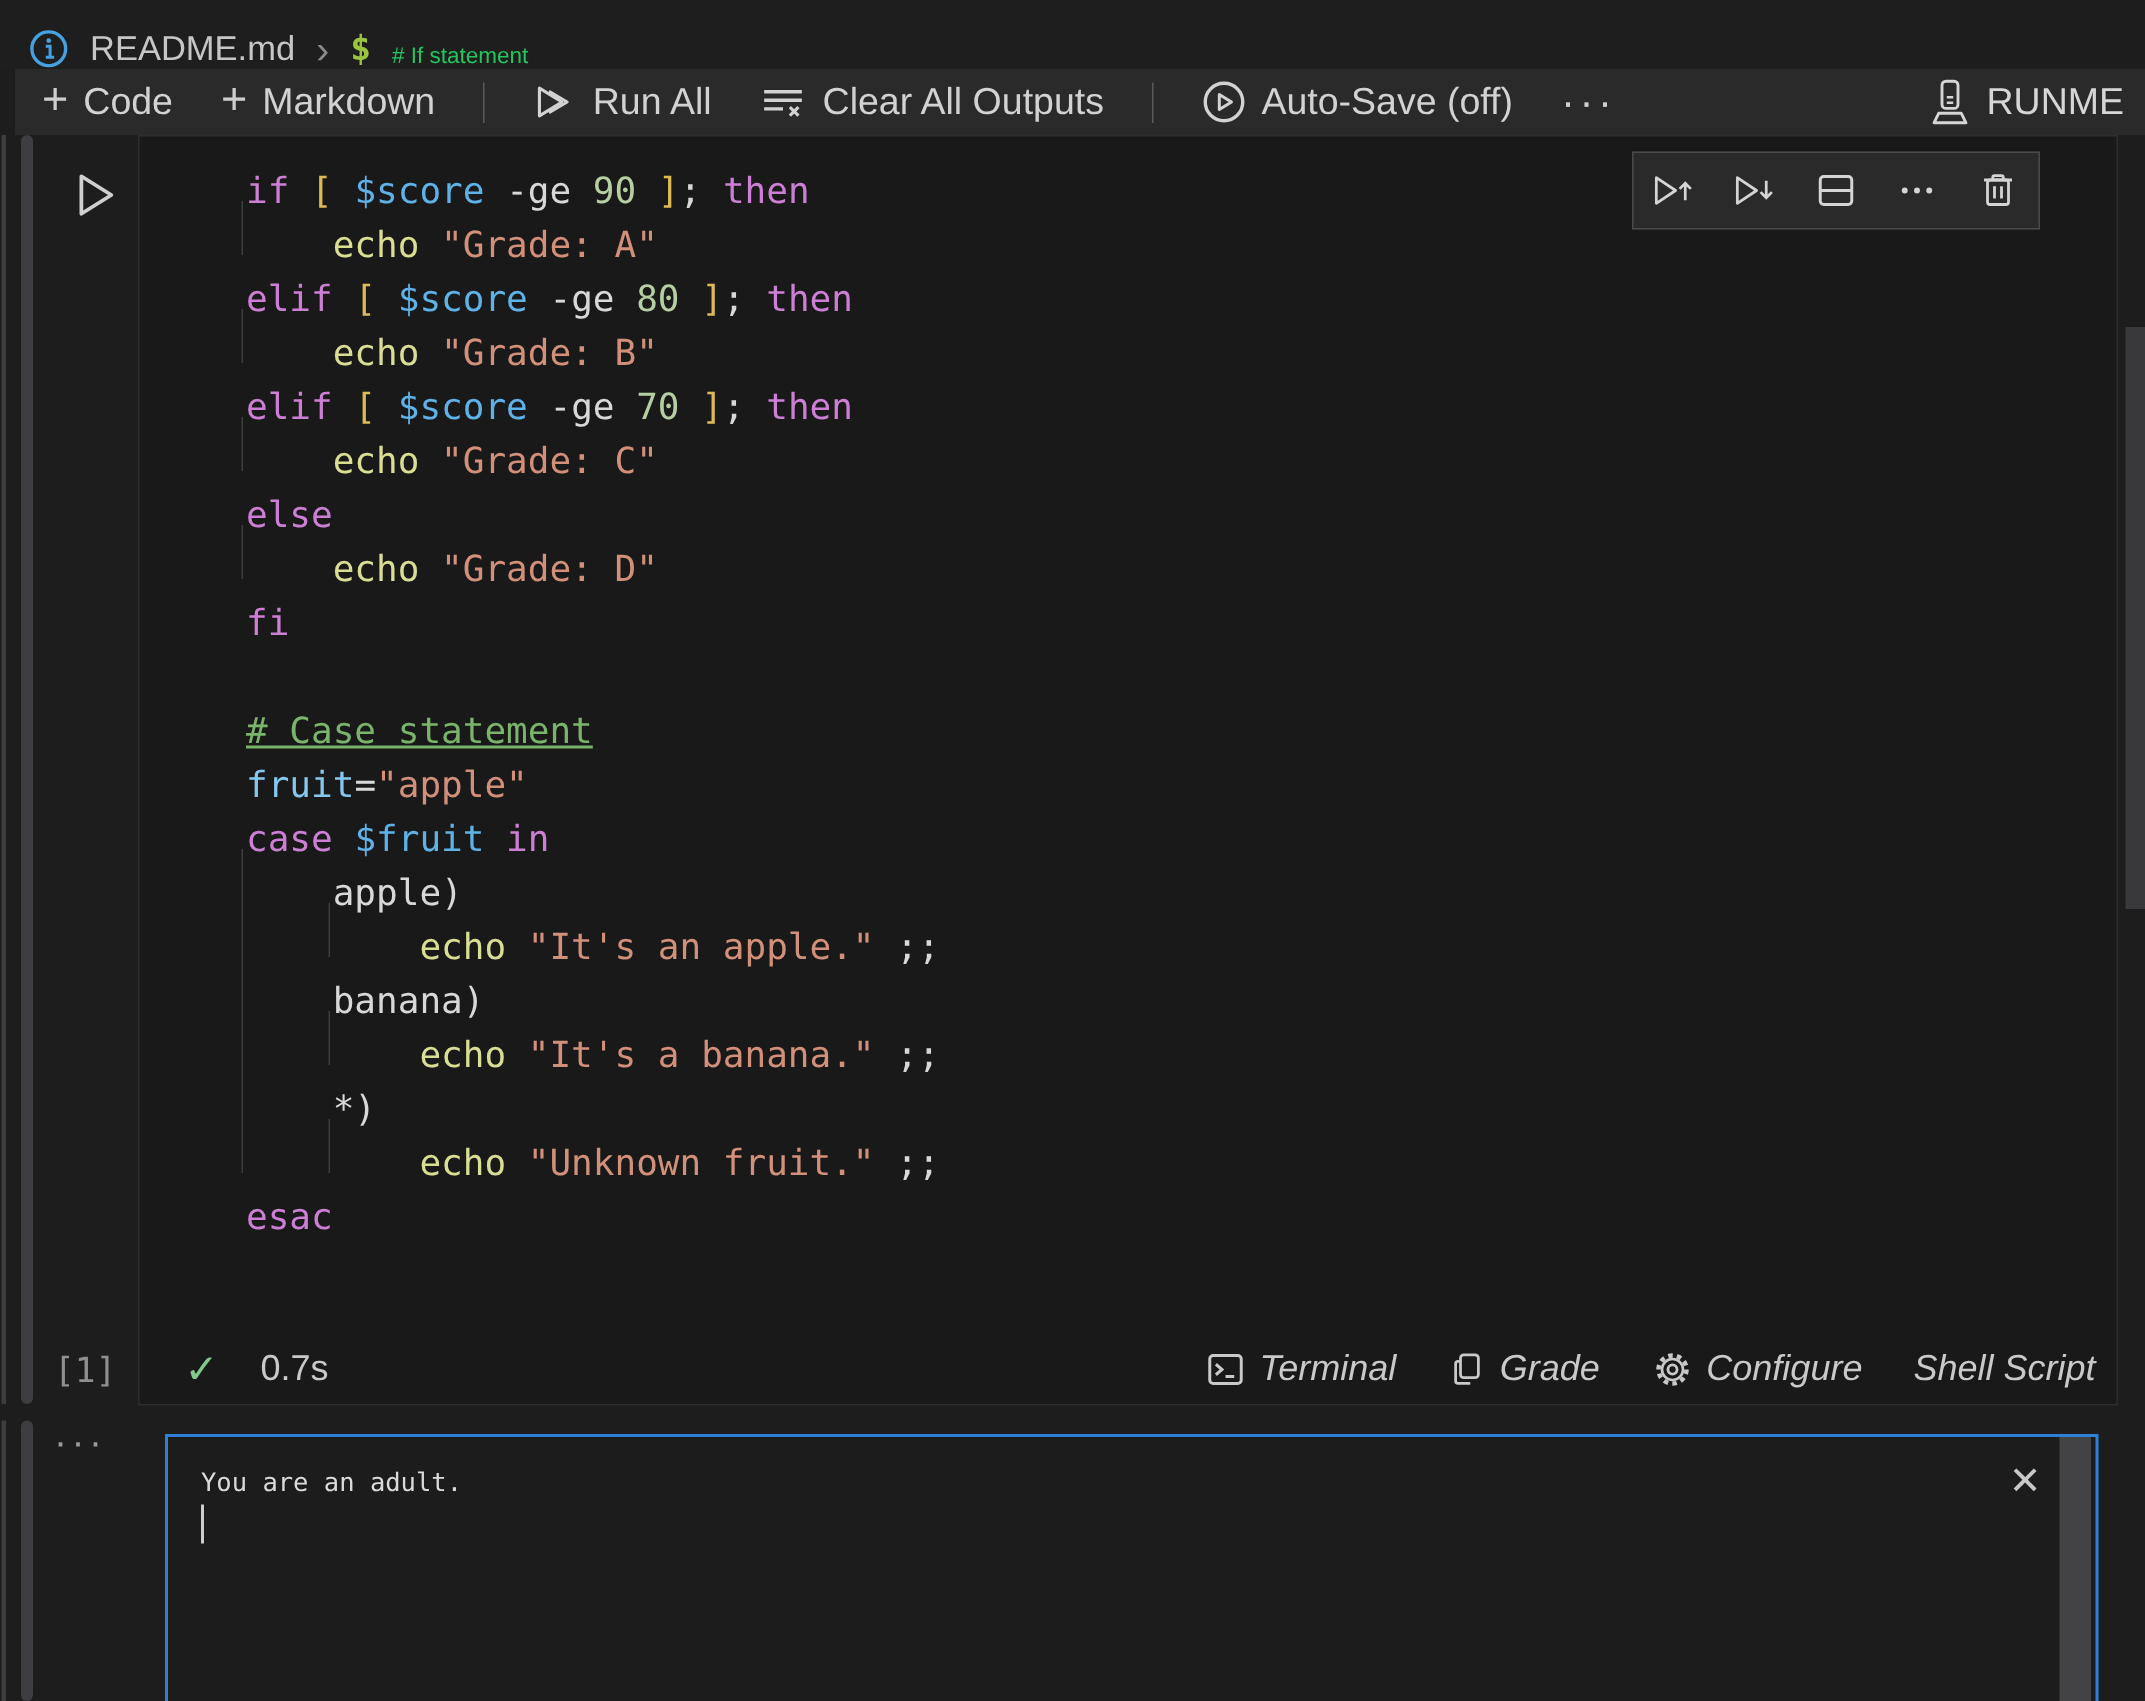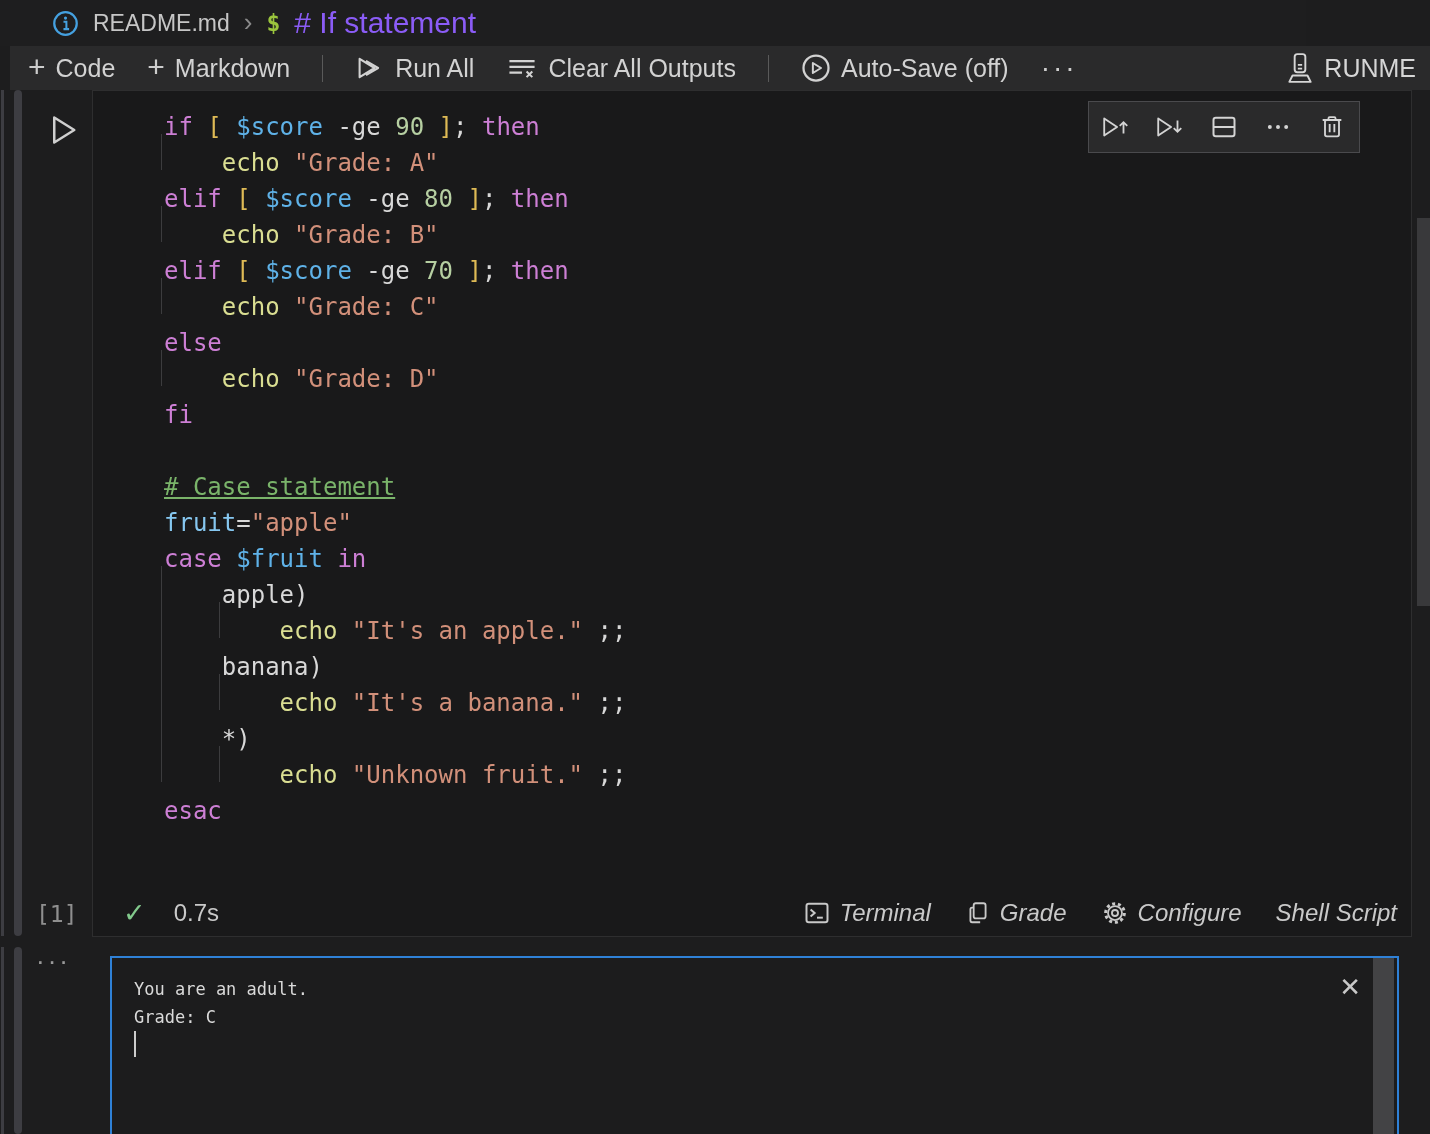--- a/index.html
+++ b/index.html
@@ -1,25 +1,25 @@
 <!DOCTYPE html>
 <html style="--c-focus_border: #2f81d7; --c-keyword: #cd7fd5; --c-bracket: #deba55; --c-variable: #5fb2e8; --c-variable_decl: #86c7f0; --c-number: #b6cfa2; --c-string: #d2907a; --c-function: #dade92; --c-comment: #7ab46a; --c-plain: #d8d8d8; --c-check: #82c98c; --c-info_icon: #45a1e0; --c-dollar: #9bc53d;"><head>
 <meta charset="utf-8">
 <style>
   html,body{margin:0;padding:0;background:#111;}
   .screen{position:relative;width:1430px;height:1134px;background:#1d1d1e;overflow:hidden;
           font-family:"Liberation Sans",sans-serif;color:#cfcfcf;}
 
   
   .breadcrumb-bar{position:absolute;left:0;top:0;width:1306px;height:46px;background:#1e1e1f;
-                  display:flex;align-items:center;padding-left:52px;box-sizing:border-box;gap:14px;}
+                  display:flex;align-items:flex-end;padding-left:19px;box-sizing:border-box;gap:14px;}
   .crumb-file{color:#c6c6c6;font-size:23px;}
   .crumb-chev{color:#8a8a8a;font-size:26px;line-height:1;margin-top:-3px;}
   .crumb-dollar{color:#9bc53d;font-size:23px;font-weight:bold;font-family:"DejaVu Sans Mono",monospace;}
-  .crumb-sym{color:#8b5cf6;font-size:30px;}
+  .crumb-sym{color:#22c55e;font-size:15px;}
 
   
   .toolbar{position:absolute;left:10px;top:46px;width:1420px;height:44px;background:#2a2a2b;
            display:flex;align-items:center;padding:0 14px 0 18px;box-sizing:border-box;gap:32px;}
   .tbtn{display:flex;align-items:center;gap:10px;color:#d2d2d2;font-size:25px;cursor:pointer;white-space:nowrap;}
   .plus{font-size:30px;font-weight:300;line-height:1;margin-top:-3px;color:#cdcdcd;}
   .tdivider{width:1px;height:27px;background:#5a5a5a;}
   .tspacer{flex:1;}
   .ticon{display:flex;align-items:center;}
   .more-dots{font-size:28px;letter-spacing:3px;color:#cfcfcf;cursor:pointer;}
@@ -241,20 +241,20 @@
         </div>
         <div class="sb-item">
           <span>Shell Script</span>
         </div>
       </div>
     </div>
   </div>
 
   <div class="collapse-dots">···</div>
   <div class="output-box">
-    <pre class="output-text"><div class="ol">You are an adult.</div><div class="ol">Grade: C</div><div class="ol"><span class="cursor"></span></div></pre>
+    <pre class="output-text"><div class="ol">You are an adult.</div><div class="ol"><span class="cursor"></span></div></pre>
     <div class="out-close">✕</div>
     <div class="out-scroll"></div>
   </div>
 
   <div class="win-scroll"></div>
 
 </div>
 
 </body></html>

